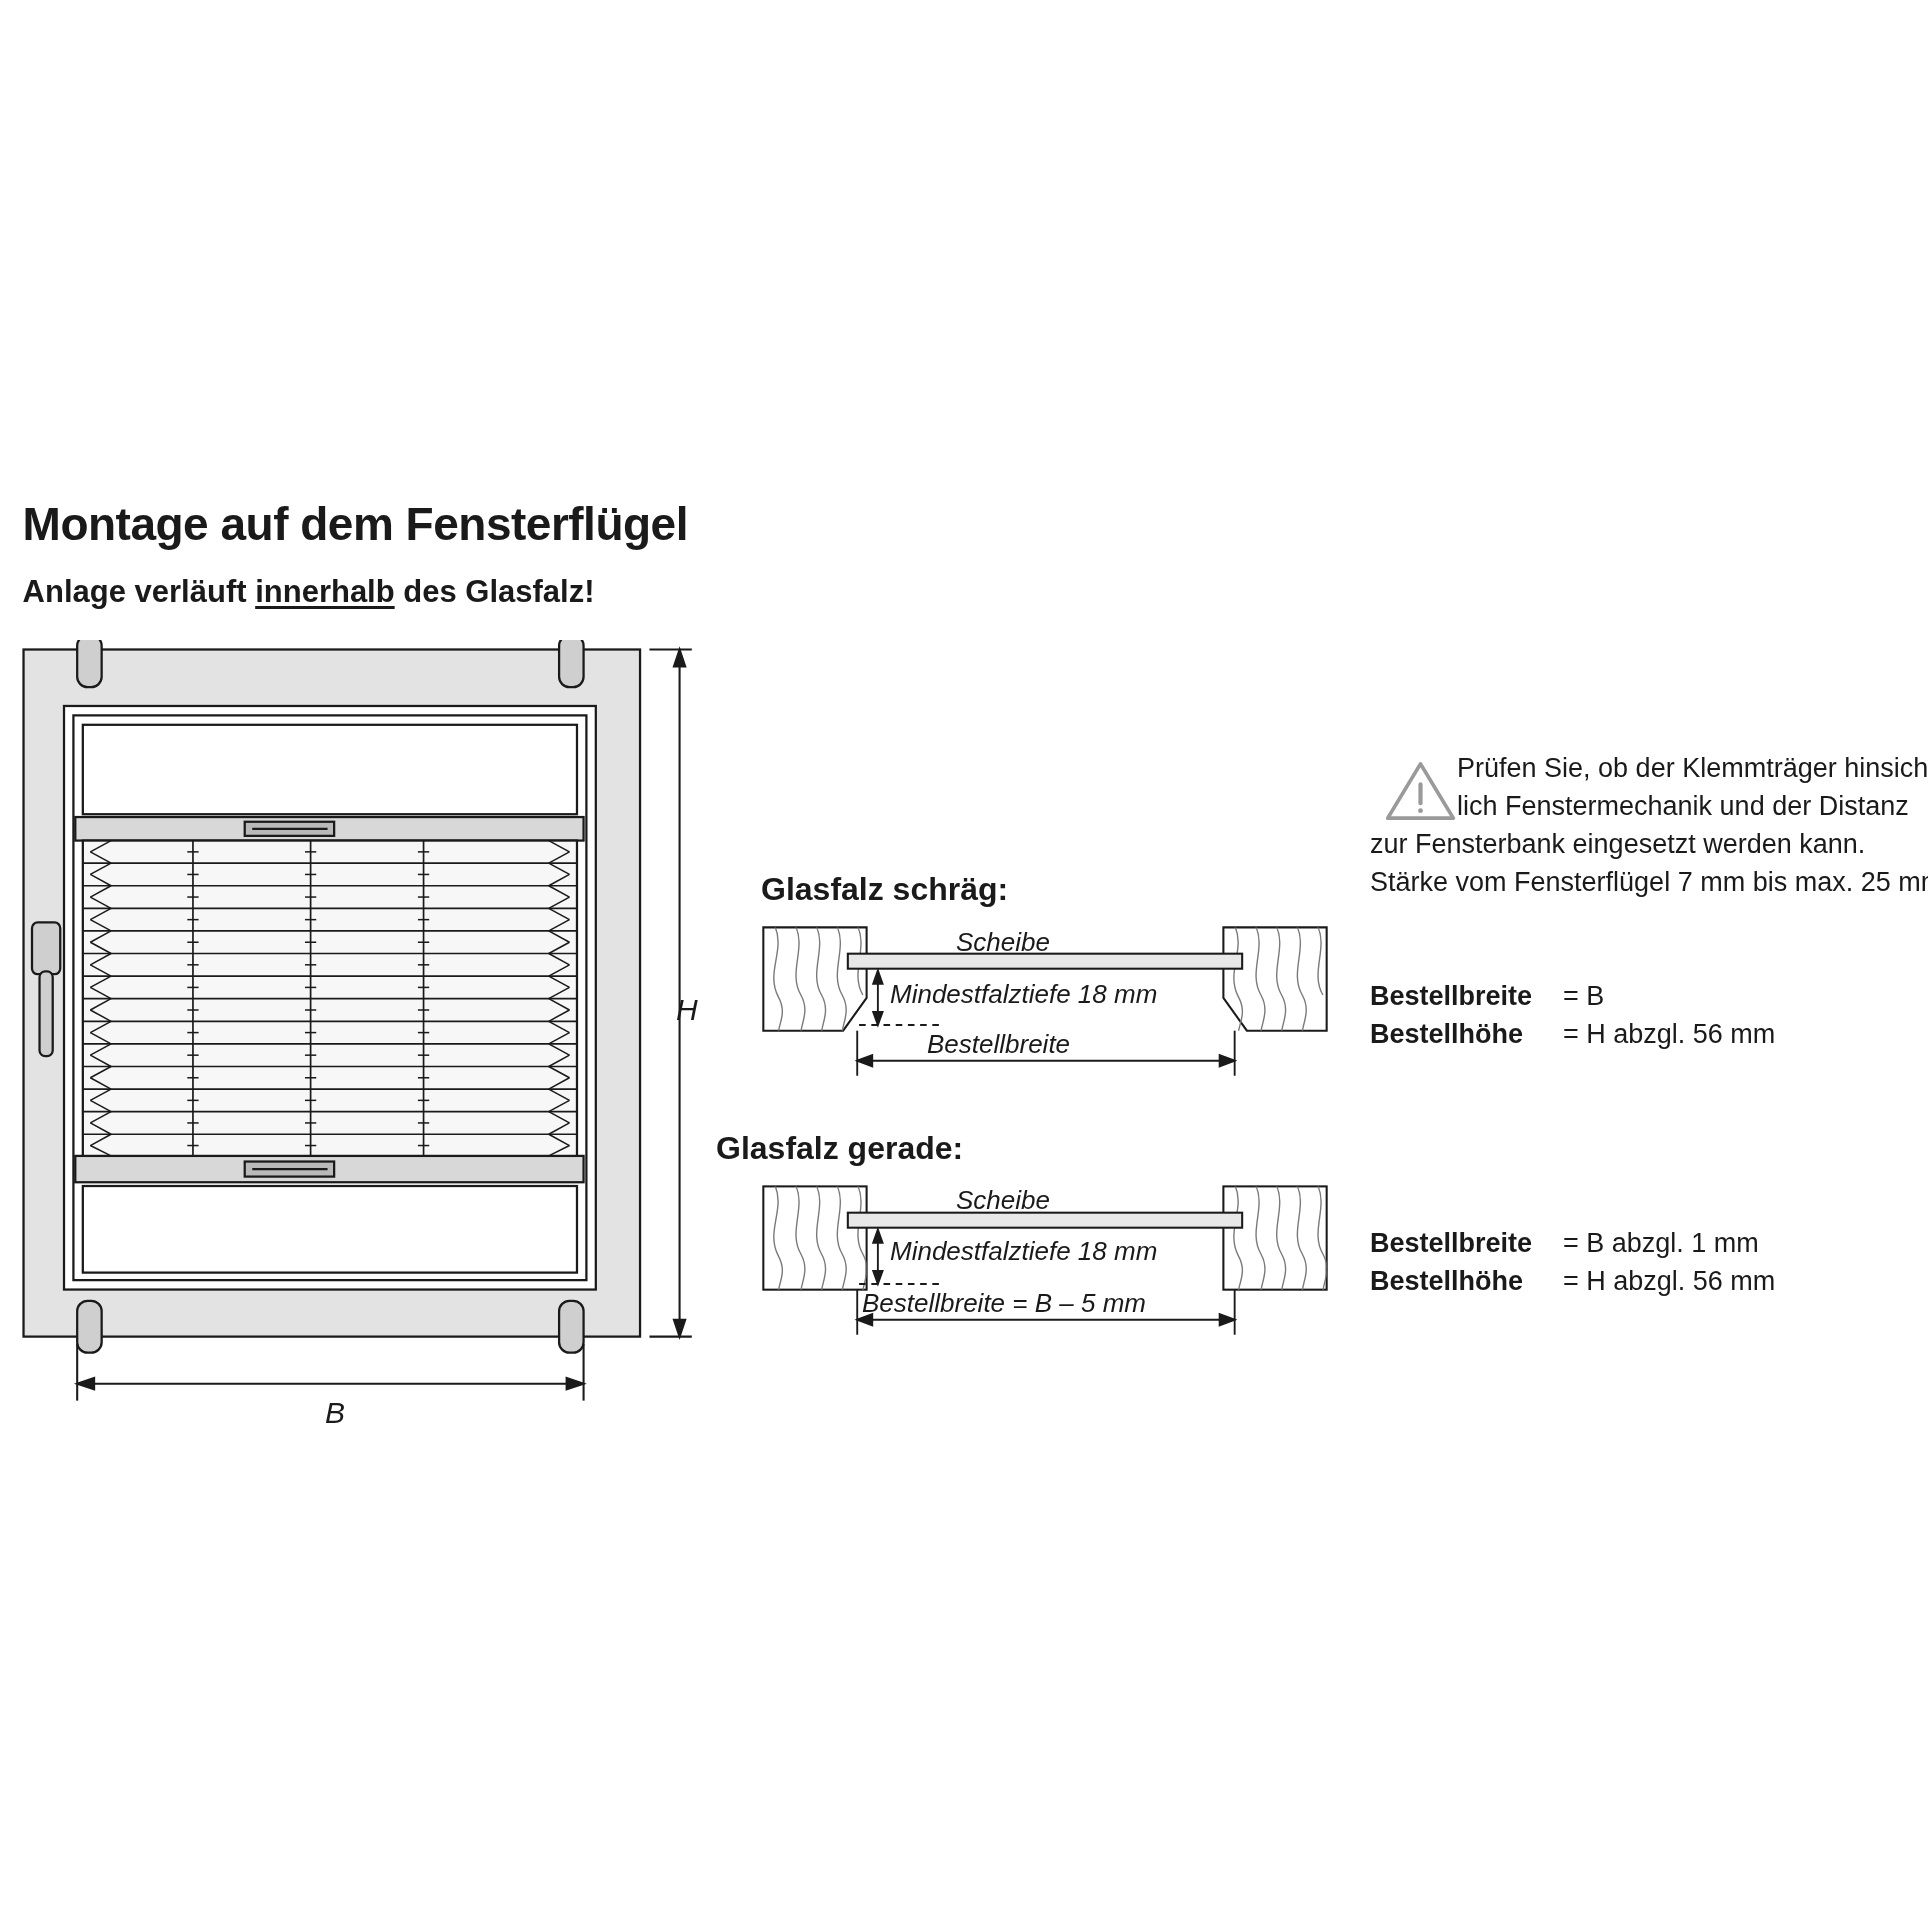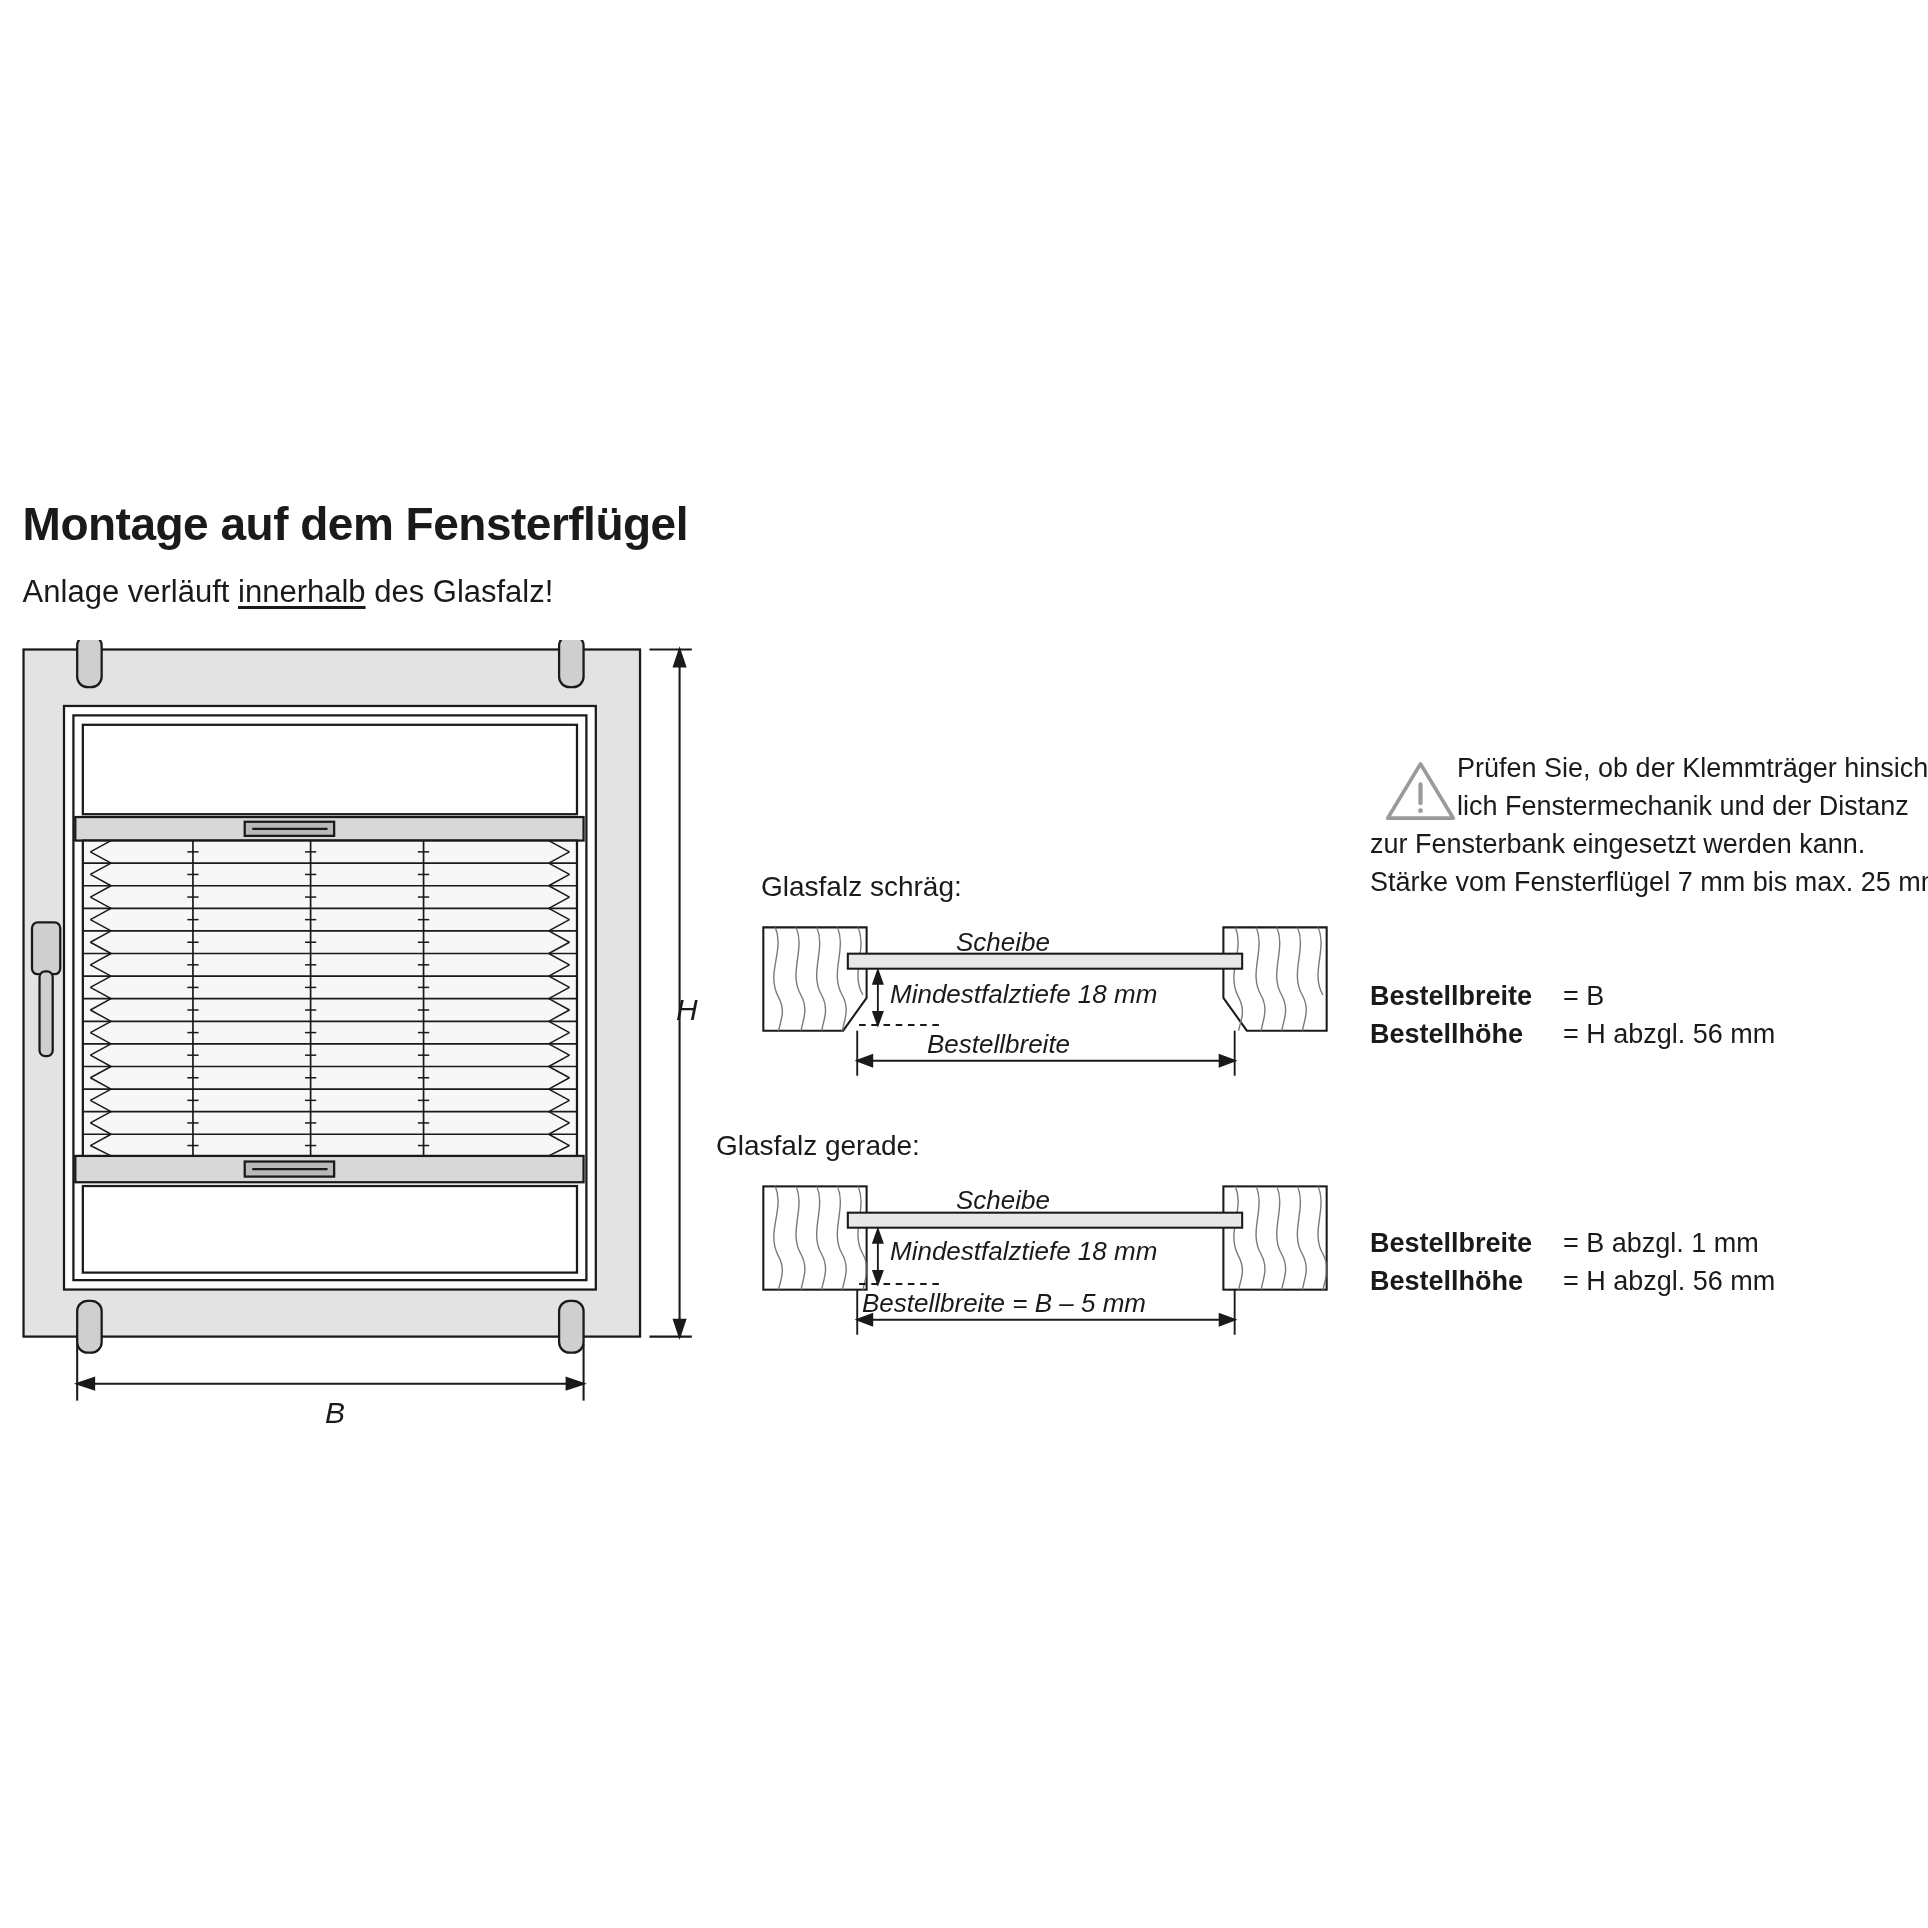--- a/index.html
+++ b/index.html
@@ -29,21 +29,21 @@
     font-size: 46px;
     font-weight: bold;
     letter-spacing: -0.5px;
     white-space: nowrap;
   }
   .subtitle {
     position: absolute;
     left: 22.6px;
     top: 574px;
     font-size: 31px;
-    font-weight: normal;
+    font-weight: bold;
     white-space: nowrap;
   }
   .subtitle .uline {
     text-decoration: underline;
     text-underline-offset: 3.8px;
   }
 
   
   .svg-host { position: absolute; }
 
@@ -66,22 +66,22 @@
   }
   .spec-table.first { left: 1370px; top: 977px; }
   .spec-table.second { left: 1370px; top: 1224px; }
   .spec-row { display: flex; white-space: nowrap; }
   .spec-key { font-weight: bold; width: 193px; }
   .spec-val { font-weight: normal; }
 
   
   .gf-caption {
     position: absolute;
-    font-size: 28px;
-    font-weight: normal;
+    font-size: 32px;
+    font-weight: bold;
     white-space: nowrap;
   }
   #gf-caption-1 { left: 761px; top: 871px; }
   #gf-caption-2 { left: 716px; top: 1130px; }
 
   .diagram-label {
     position: absolute;
     font-size: 26px;
     white-space: nowrap;
     font-style: italic;

